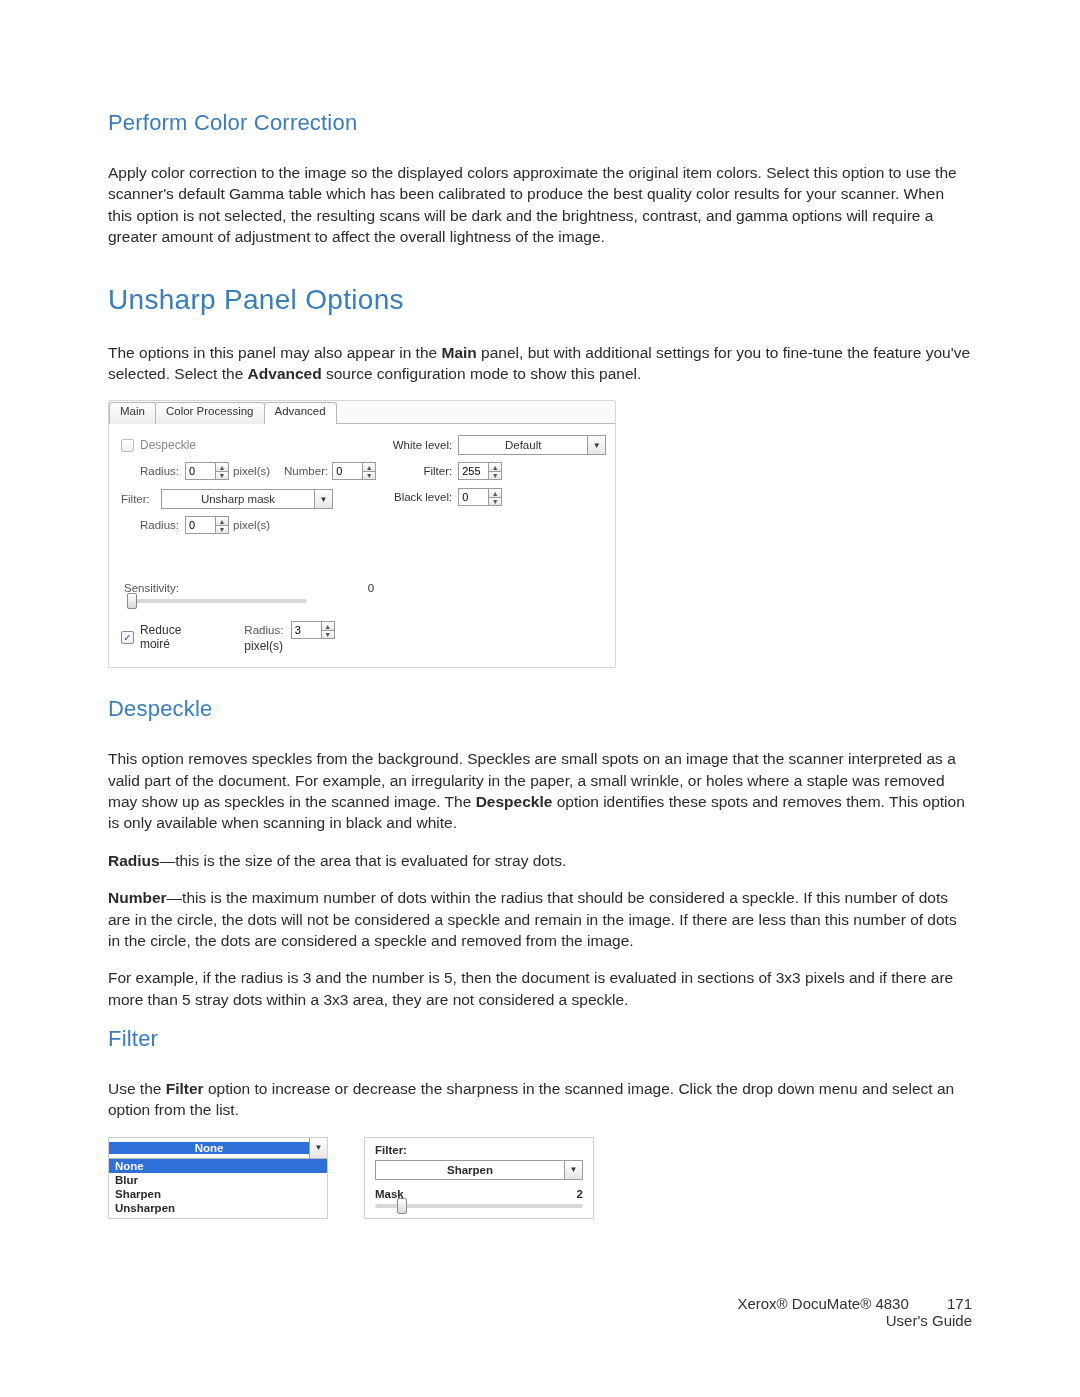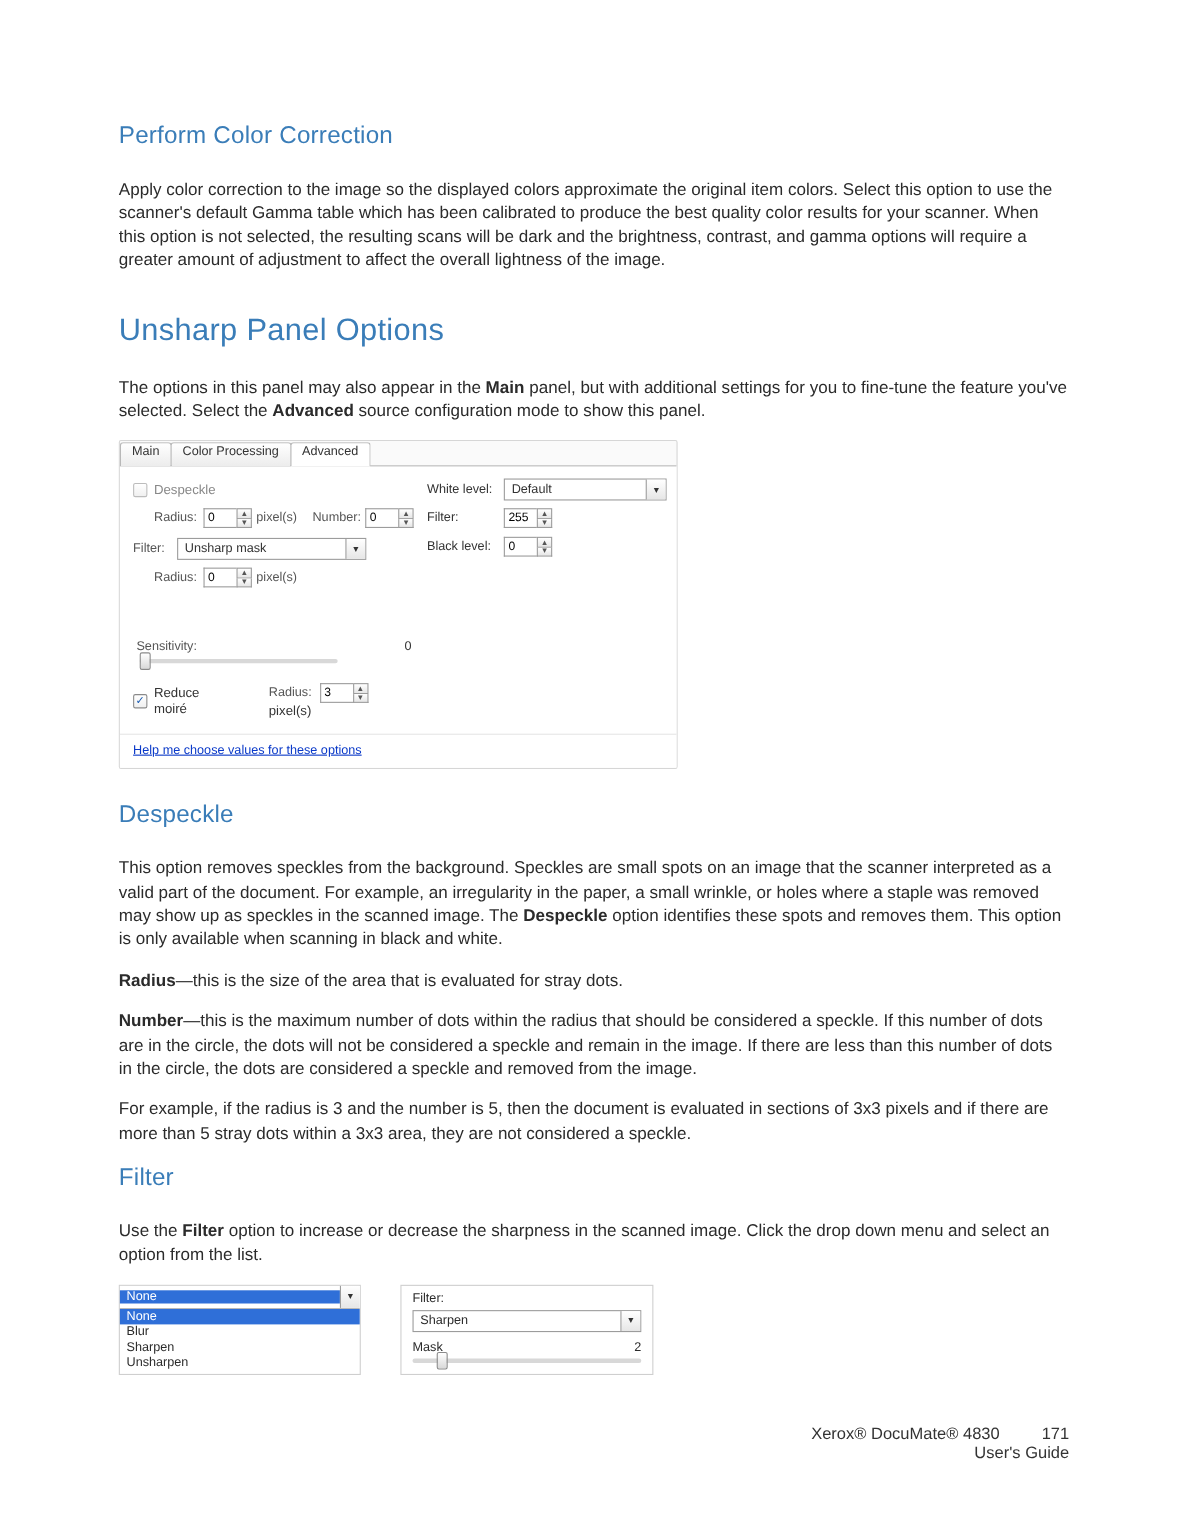--- a/index.html
+++ b/index.html
@@ -21,53 +21,53 @@
     .panel-wrap { width: 508px; border: 1px solid #d6d6d6; border-radius: 2px; margin: 14px 0 28px 0; background: #fafafa; font-size: 12px; color: #333; position: relative; }
     .tabs { display: flex; height: 22px; }
     .tab { border: 1px solid #b8b8b8; border-bottom: none; background: linear-gradient(#fff,#ececec); padding: 2px 10px; font-size: 11.5px; color: #333; margin-right: -1px; position: relative; top: 1px; border-radius: 3px 3px 0 0; }
     .tab.active { background: #fff; z-index: 2; }
     .panel-body { display: flex; background: #fff; border-top: 1px solid #b8b8b8; padding: 10px 12px 14px; }
     .col-left { width: 260px; }
     .col-right { flex: 1; padding-left: 12px; }
 
     .field-row { display: flex; align-items: center; height: 22px; margin-bottom: 4px; }
     .field-row .lbl { width: 64px; text-align: right; padding-right: 6px; font-size: 11.5px; color: #555; }
-    .field-row .lbl-right { width: 70px; padding-right: 6px; font-size: 11.5px; color: #333; }
+    .field-row .lbl-right { width: 70px; text-align: right; padding-right: 6px; font-size: 11.5px; color: #333; }
     .field-row .after { font-size: 11.5px; color: #555; padding-left: 4px; }
 
     .checkbox { display:inline-flex; align-items:center; gap:6px; font-size: 12px; }
     .checkbox .box { width: 13px; height: 13px; border: 1px solid #8a8a8a; background: linear-gradient(#fff,#f0f0f0); display: inline-flex; align-items: center; justify-content: center; font-size: 10px; color: #1558b0; border-radius: 2px; }
     .checkbox.disabled { color: #888; }
     .checkbox.disabled .box { border-color: #bcbcbc; }
 
     .spinner { display: inline-flex; align-items: stretch; height: 18px; }
     .spinner input { width: 30px; height: 18px; border: 1px solid #9c9c9c; border-right: none; font-size: 11px; padding: 0 3px; background: #fff; }
     .spinner .btns { display: flex; flex-direction: column; width: 14px; }
     .spinner .sbtn { flex: 1; border: 1px solid #9c9c9c; background: linear-gradient(#fff,#e6e6e6); font-size: 7px; line-height: 1; display:flex; align-items:center; justify-content:center; color:#555; }
     .spinner .sbtn + .sbtn { border-top: none; }
 
-    .dropdown { display: inline-flex; align-items: center; height: 20px; border: 1px solid #9c9c9c; background: #fff; position: relative; }
+    .dropdown { display: inline-flex; align-items: center; height: 20px; border: 1px solid #9c9c9c; background: #fff; position: relative; text-align: center; }
     .dropdown .dd-text { padding: 0 6px; font-size: 11.5px; flex: 1; }
     .dropdown .dd-arrow { width: 18px; height: 100%; border-left: 1px solid #9c9c9c; background: linear-gradient(#fff,#e6e6e6); display:flex; align-items:center; justify-content:center; font-size:8px; color:#333;}
     .dd-filter { width: 172px; }
     .dd-white { width: 148px; }
 
     .slider-row { display:flex; align-items:center; height: 22px; margin-top: 41px; }
     .slider-row .lbl { width: 64px; text-align:right; padding-right:6px; font-size: 11.5px; color:#555; }
     .slider-row .val { margin-left:auto; font-size:11.5px; color:#333; padding-right:2px; }
     .slider-track { width: 180px; height: 4px; background: #d8d8d8; border-radius: 2px; position: relative; margin-left: 2px; }
     .slider-thumb { width: 10px; height: 16px; background: linear-gradient(#fff,#d9d9d9); border:1px solid #8a8a8a; border-radius:2px; position:absolute; top:-6px; left:0; }
 
     .moire-row { display:flex; align-items:center; gap: 30px; margin-top: 10px; padding-top: 8px; }
     .moire-row .lbl { font-size: 11.5px; color:#555; }
 
     .help-link { display:block; color:#0a39c8; text-decoration: underline; font-size: 11.5px; padding: 8px 12px 10px; background:#fff; border-top:1px solid #e6e6e6;}
 
     
-    .filter-row { display: flex; gap: 36px; margin: 12px 0 40px 0; }
+    .filter-row { display: flex; gap: 36px; margin: 12px 0 40px 0; font-weight: bold; }
     .filter-dd-panel { width: 220px; border: 1px solid #cfcfcf; background: #fff; font-size: 12px; }
     .filter-dd-panel .top { border-bottom: 1px solid #b8b8b8; }
     .filter-dd-panel .top .dropdown { border:none; height:20px; width:100%; }
     .filter-dd-panel .list { }
     .filter-dd-panel .li { padding: 1px 6px; font-size: 11.5px; }
     .filter-dd-panel .li.sel { background: #2f6fd8; color: #fff; }
 
     .filter-set-panel { width: 230px; border: 1px solid #cfcfcf; background: #fff; padding: 6px 10px 10px; font-size: 12px; }
     .filter-set-panel .lbl-ttl { font-size: 11.5px; margin-bottom: 4px; }
     .filter-set-panel .dropdown { width: 100%; margin-bottom: 8px; }
@@ -194,21 +194,20 @@
         <span class="spinner">
           <input value="0" style="">
           <span class="btns">
               <span class="sbtn">▲</span>
               <span class="sbtn">▼</span>
             </span>
         </span>
       </div>
     </div>
   </div>
-  <a href="#" class="help-link">Help me choose values for these options</a>
 </div>
 
 <h2 class="section">Despeckle</h2>
 <p class="body">
   <span>This option removes speckles from the background. Speckles are small spots on an image that the scanner interpreted as a valid part of the document. For example, an irregularity in the paper, a small wrinkle, or holes where a staple was removed may show up as speckles in the scanned image. The </span><strong>Despeckle</strong><span> option identifies these spots and removes them. This option is only available when scanning in black and white.</span>
 </p>
 <p class="body">
   <strong>Radius</strong><span>—this is the size of the area that is evaluated for stray dots.</span>
 </p>
 <p class="body">

